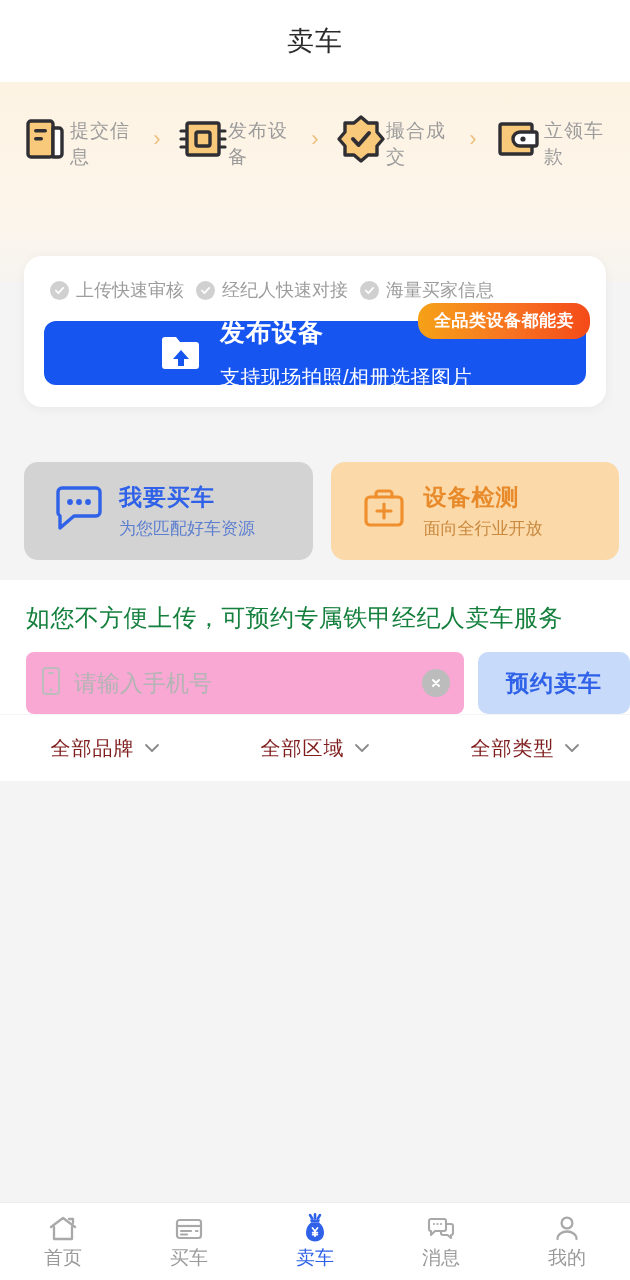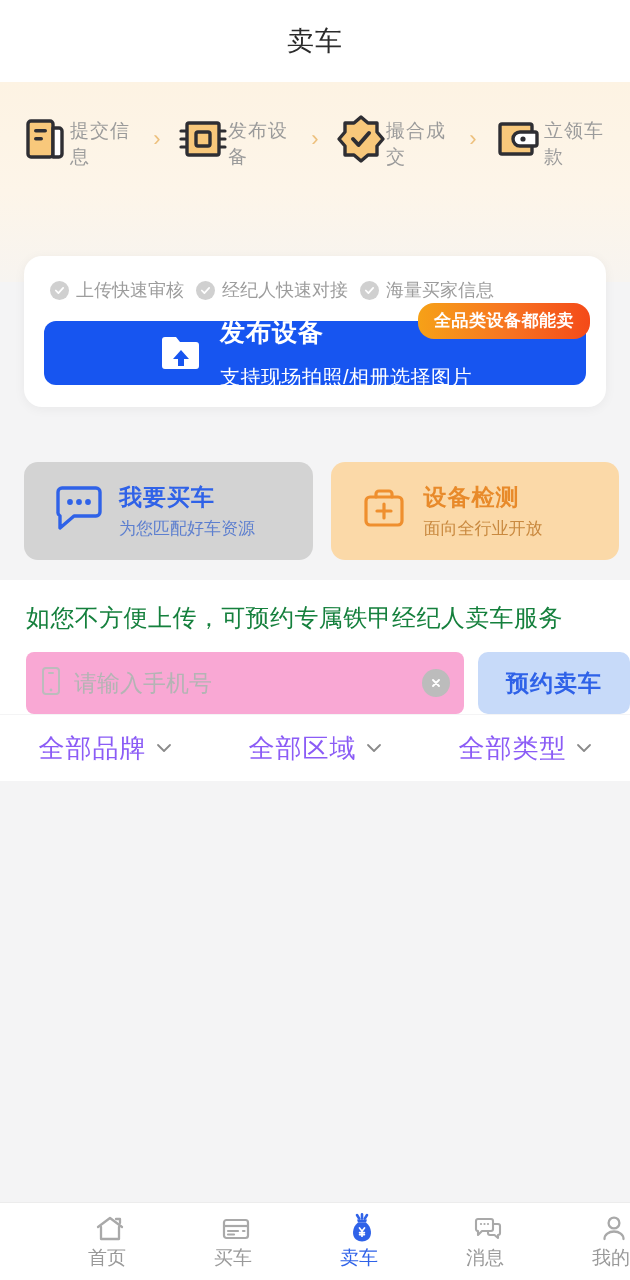--- a/index.html
+++ b/index.html
@@ -119,36 +119,36 @@
 
   
   .filter-bar {
     position: absolute; left: 0; top: 715px; width: 630px; height: 66px;
     background: #ffffff; display: flex; align-items: center;
   }
   .filter-item {
     flex: 1; display: flex; align-items: center; justify-content: center; gap: 9px;
     cursor: pointer;
   }
-  .filter-label { font-size: 26px; color: #8b5cf6; letter-spacing: 1px; }
+  .filter-label { font-size: 20px; color: #7f1d1d; letter-spacing: 1px; }
 
   
   .empty-body {
     position: absolute; left: 0; top: 781px; width: 630px; height: 422px;
     background: #f4f4f5;
   }
 
   
   .tabbar {
     position: absolute; left: 0; bottom: 0; width: 630px; height: 78px;
     background: #ffffff; border-top: 1px solid #ececec;
     display: flex; align-items: center;
   }
   .tab {
-    flex: 1; display: flex; flex-direction: column; align-items: flex-end; gap: 1px;
+    flex: 1; display: flex; flex-direction: column; align-items: center; gap: 1px;
     cursor: pointer;
   }
   .tab-icon { height: 32px; display: flex; align-items: flex-end; justify-content: center; }
   .tab-label { font-size: 19px; color: #9a9a9a; }
   .tab.active .tab-label { color: #2f62e8; }
 </style>
 </head>
 <body>
 
 <div id="app">

